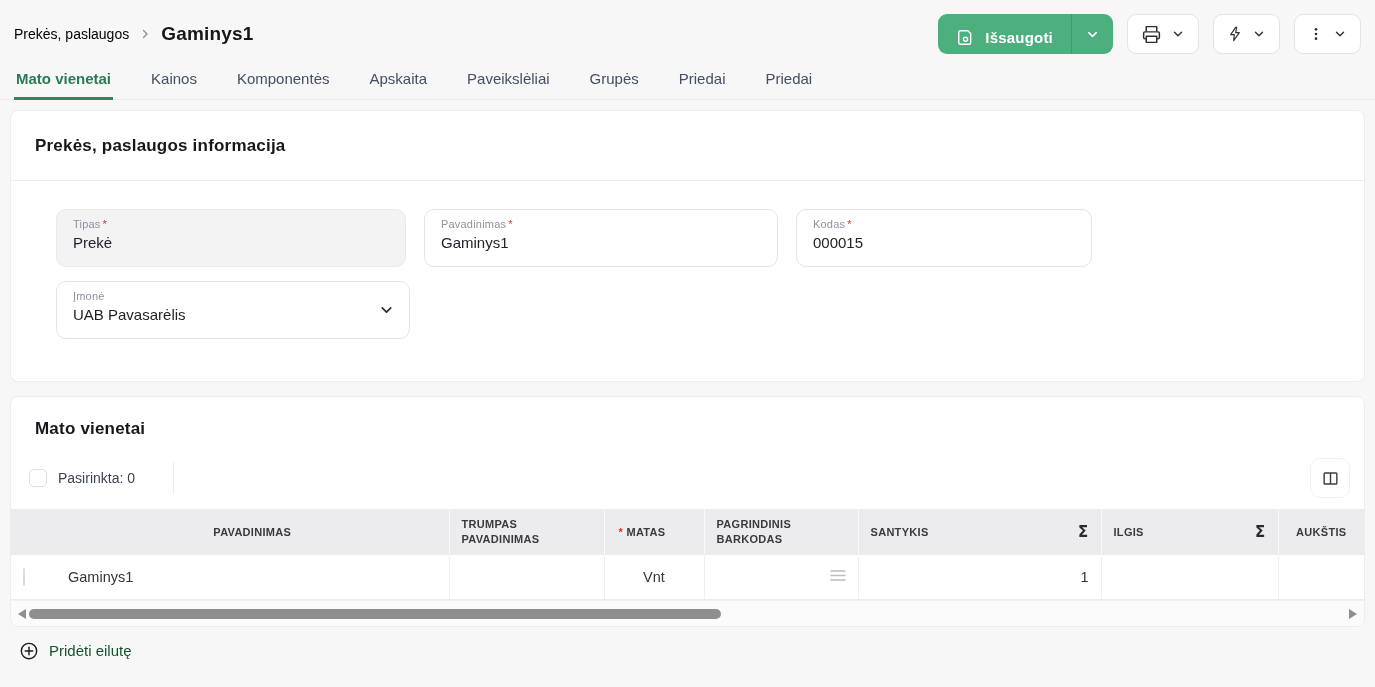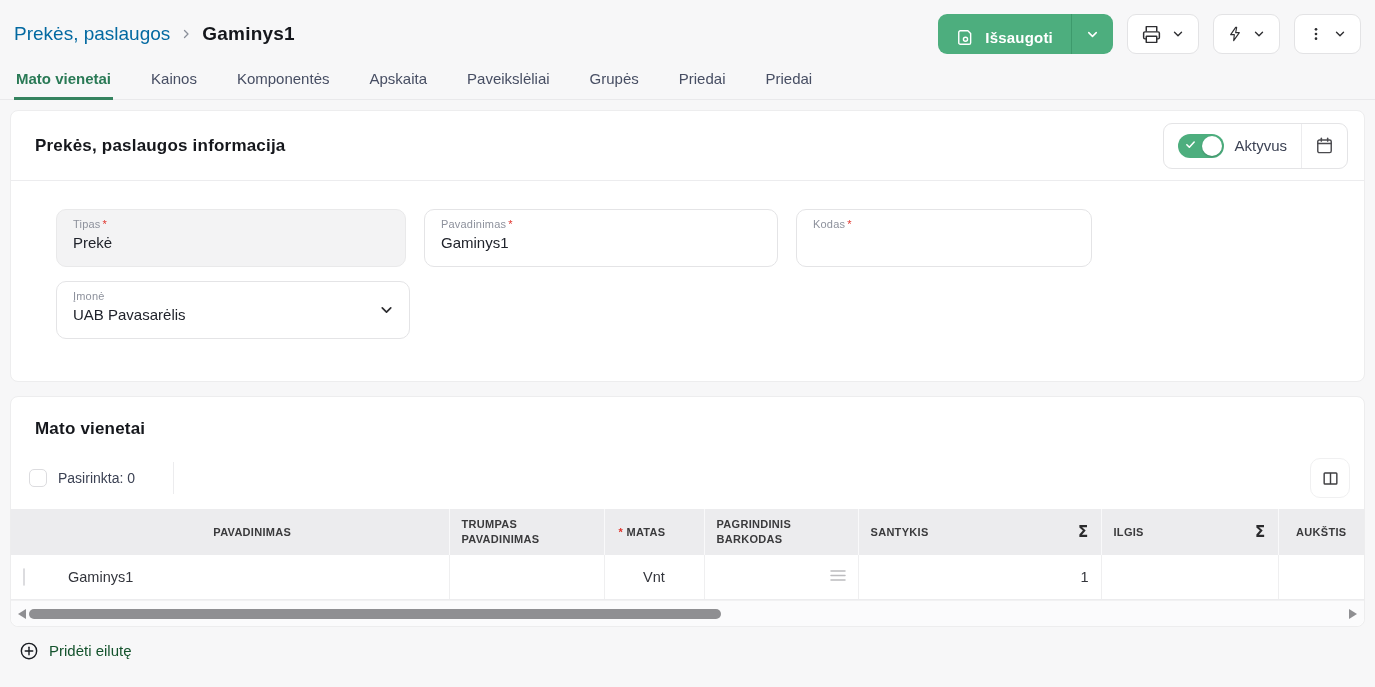--- a/index.html
+++ b/index.html
@@ -11,21 +11,21 @@
     -webkit-font-smoothing: antialiased;
   }
   .page { width:1375px; height:687px; position:relative; }
 
   
   .top-header {
     height:58px; display:flex; align-items:center; justify-content:space-between;
     padding:10px 14px 0 14px;
   }
   .breadcrumb { display:flex; align-items:center; gap:10px; }
-  .crumb-parent { font-size:19px; color:#0369a1; }
+  .crumb-parent { font-size:14px; color:#000000; }
   .crumb-sep svg { display:block; }
   .crumb-current { font-size:19px; font-weight:700; color:#15171c; letter-spacing:.2px; }
 
   .header-actions { display:flex; align-items:center; gap:14px; }
   .btn-save {
     display:flex; align-items:stretch; background:#4dae7e; border-radius:9px;
     height:40px; overflow:hidden; cursor:pointer; border:none;
   }
   .btn-save-main { display:flex; align-items:center; gap:10px; padding:0 18px;margin-top:6px; }
   .btn-save-label { color:#fff; font-size:15px; font-weight:600; letter-spacing:.2px; }
@@ -246,60 +246,37 @@
     <div class="tab">Apskaita</div>
     <div class="tab">Paveikslėliai</div>
     <div class="tab">Grupės</div>
     <div class="tab">Priedai</div>
     <div class="tab">Priedai</div>
   </div>
 
   <div class="card">
     <div class="card1-header">
       <div class="card-title">Prekės, paslaugos informacija</div>
-      <div class="active-pill">
-        <div class="toggle-wrap">
-          <div class="toggle">
-            <span class="toggle-check icon">
-              <svg width="11" height="11" viewBox="0 0 24 24" fill="none" stroke="#ffffff" stroke-width="3.4" stroke-linecap="round" stroke-linejoin="round">
-                  <polyline points="4 12.5 9.5 18 20 6.5"></polyline>
-                </svg>
-            </span>
-            <span class="knob"></span>
-          </div>
-          <span class="toggle-label">Aktyvus</span>
-        </div>
-        <div class="pill-divider"></div>
-        <div class="pill-calendar">
-          <span class="icon">
-            <svg width="19" height="19" viewBox="0 0 24 24" fill="none" stroke="#4a4a4e" stroke-width="1.8" stroke-linecap="round" stroke-linejoin="round">
-              <rect x="3.5" y="5" width="17" height="16" rx="2"></rect>
-              <line x1="8" y1="2.8" x2="8" y2="6.5"></line>
-              <line x1="16" y1="2.8" x2="16" y2="6.5"></line>
-              <line x1="3.5" y1="9.5" x2="20.5" y2="9.5"></line>
-            </svg>
-          </span>
-        </div>
-      </div>
     </div>
 
     <div class="card1-body">
 
       <div class="fields">
         <div class="field-row">
           <div class="field disabled w-tipas">
             <span class="field-label"><span>Tipas</span><span class="req">*</span></span>
             <input class="field-input" readonly="" value="Prekė" style="">
           </div>
           <div class="field w-pav">
             <span class="field-label"><span>Pavadinimas</span><span class="req">*</span></span>
             <input class="field-input" value="Gaminys1" style="">
           </div>
           <div class="field w-kodas">
             <span class="field-label"><span>Kodas</span><span class="req">*</span></span>
+            <input class="field-input" value="000015" style="">
           </div>
         </div>
         <div class="field-row">
           <div class="field w-imone">
             <span class="field-label"><span>Įmonė</span></span>
             <input class="field-input" readonly="" value="UAB Pavasarėlis" style="">
             <span class="select-caret icon">
               <svg width="17" height="17" viewBox="0 0 24 24" fill="none" stroke="#2e2e31" stroke-width="2.4" stroke-linecap="round" stroke-linejoin="round">
                   <polyline points="6 9 12 15 18 9"></polyline>
                 </svg>

